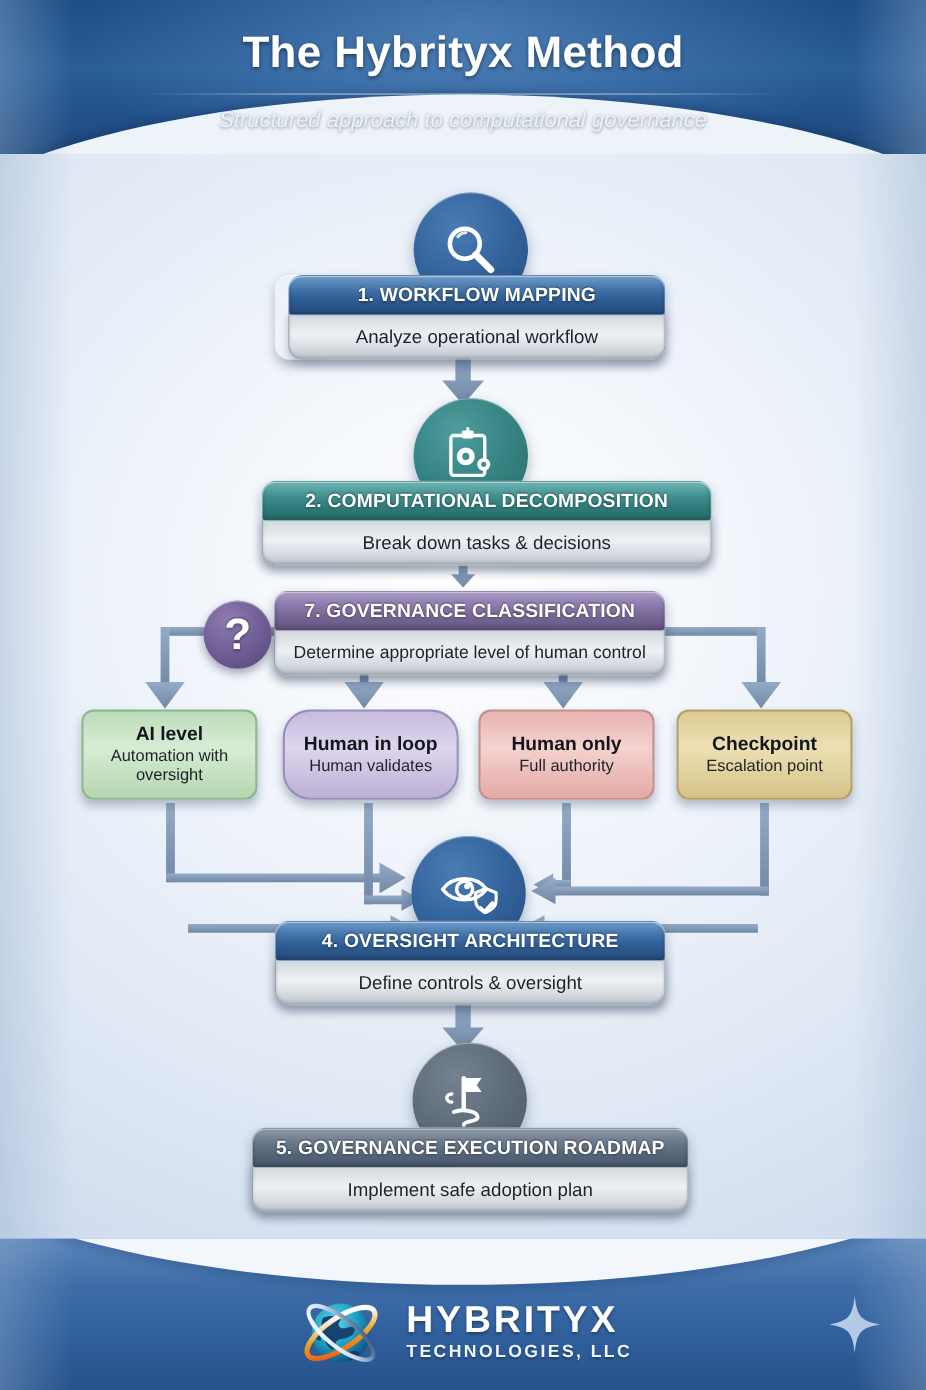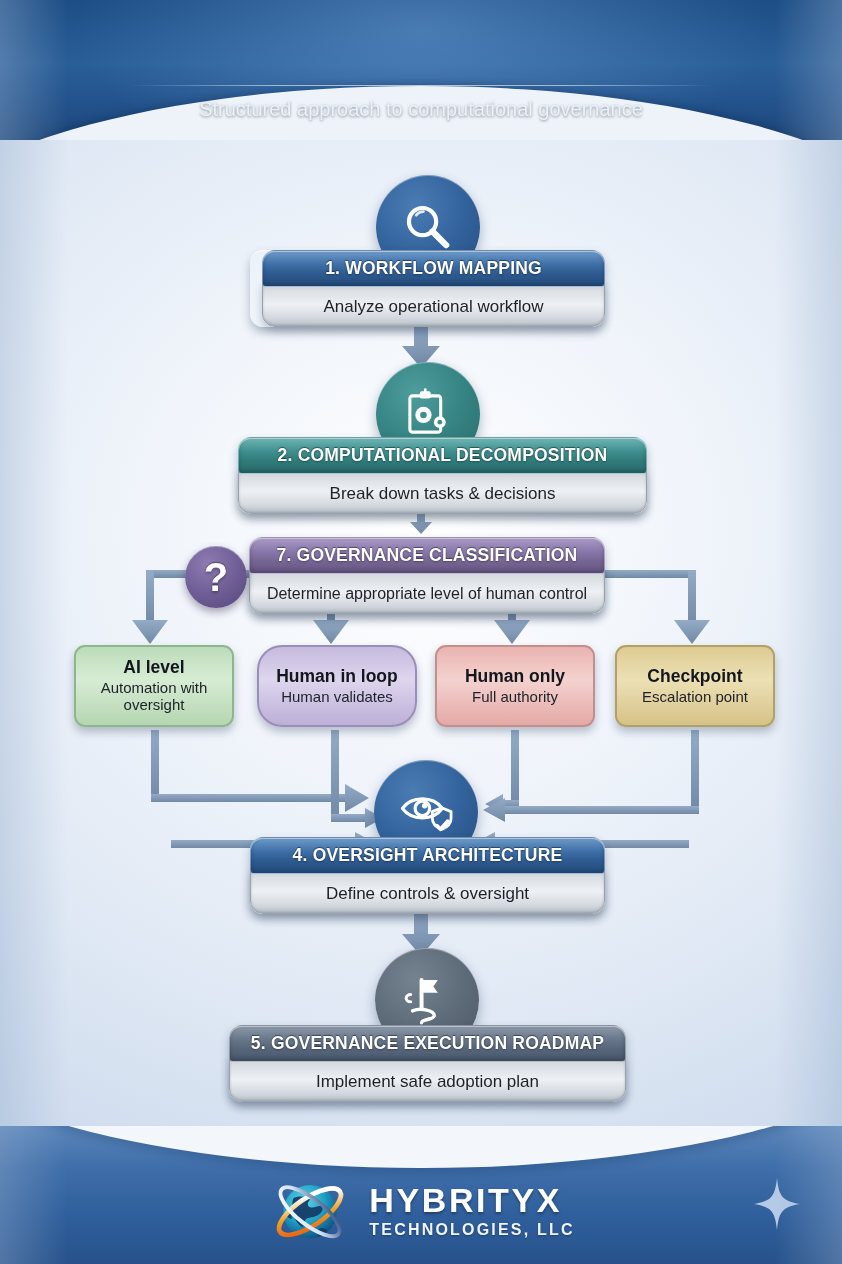--- a/index.html
+++ b/index.html
@@ -46,21 +46,21 @@
     text-shadow:0 2px 4px rgba(0,0,0,.45);
     z-index:3;
   }
   #title-rule{
     position:absolute; left:50%; transform:translateX(-50%); top:85px;
     width:585px; height:1px; z-index:3;
     background:linear-gradient(90deg, rgba(255,255,255,0) 0%, rgba(255,255,255,.55) 25%, rgba(255,255,255,.65) 50%, rgba(255,255,255,.55) 75%, rgba(255,255,255,0) 100%);
   }
   #subtitle{
     position:absolute; left:0; top:98px; width:842px; text-align:center;
-    color:#e9f1fb; font-size:20px; z-index:3;
+    color:#e9f1fb; font-size:20px; font-style:italic; z-index:3;
     text-shadow:0 1px 3px rgba(0,0,0,.45);
   }
 
   
   #footer{
     position:absolute; left:0; bottom:0; width:842px; height:138px;
     background:linear-gradient(180deg,#5b86bb 0%, #3f6ea9 30%, #2f5f9c 65%, #27528b 100%);
     overflow:hidden;
   }
   #footer-curve{
@@ -159,20 +159,21 @@
   .br-pink   { background:linear-gradient(180deg,#e9b3b0 0%, #f4d2cf 42%, #e3a9a6 100%); border:2px solid #c38f8c; }
   .br-gold   { background:linear-gradient(180deg,#ddcb92 0%, #ece0b4 42%, #d5c287 100%); border:2px solid #b3a066; }
 </style>
 </head>
 <body>
 
 <div id="page">
 
   <div id="header">
     <div id="header-glow"></div>
+    <div id="title">The Hybrityx Method</div>
     <div id="title-rule"></div>
     <div id="subtitle">Structured approach to computational governance</div>
   </div>
 
   <div id="stage">
 
     <svg id="wires" viewBox="0 0 842 986">
       <defs>
         <linearGradient id="wg" x1="0" y1="0" x2="0" y2="1">
           <stop offset="0%" stop-color="#93abc6"></stop>

